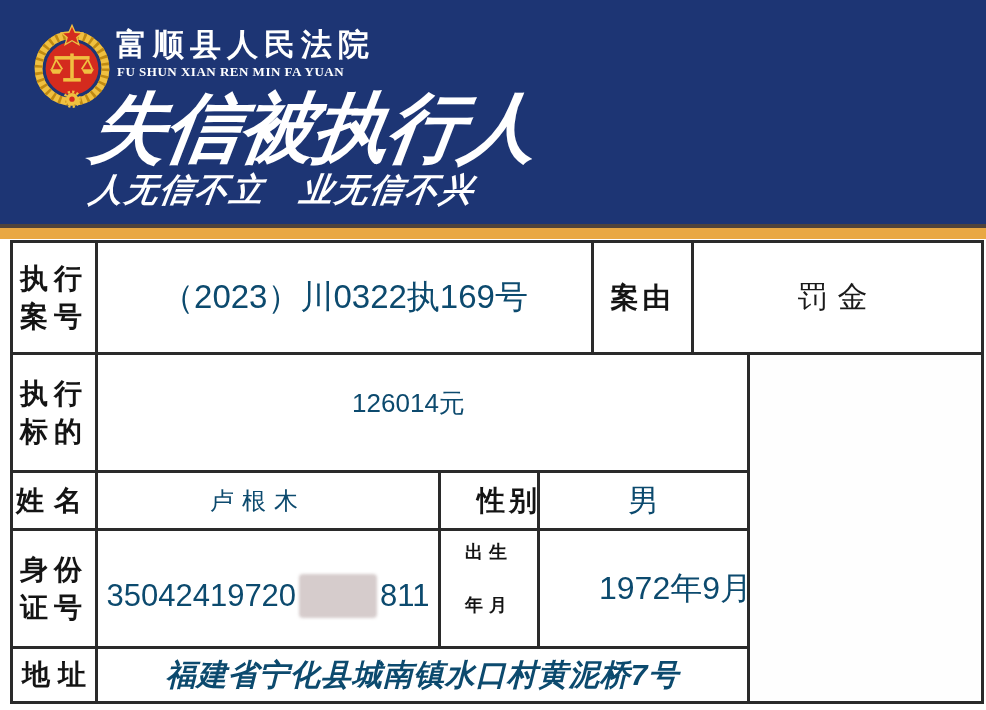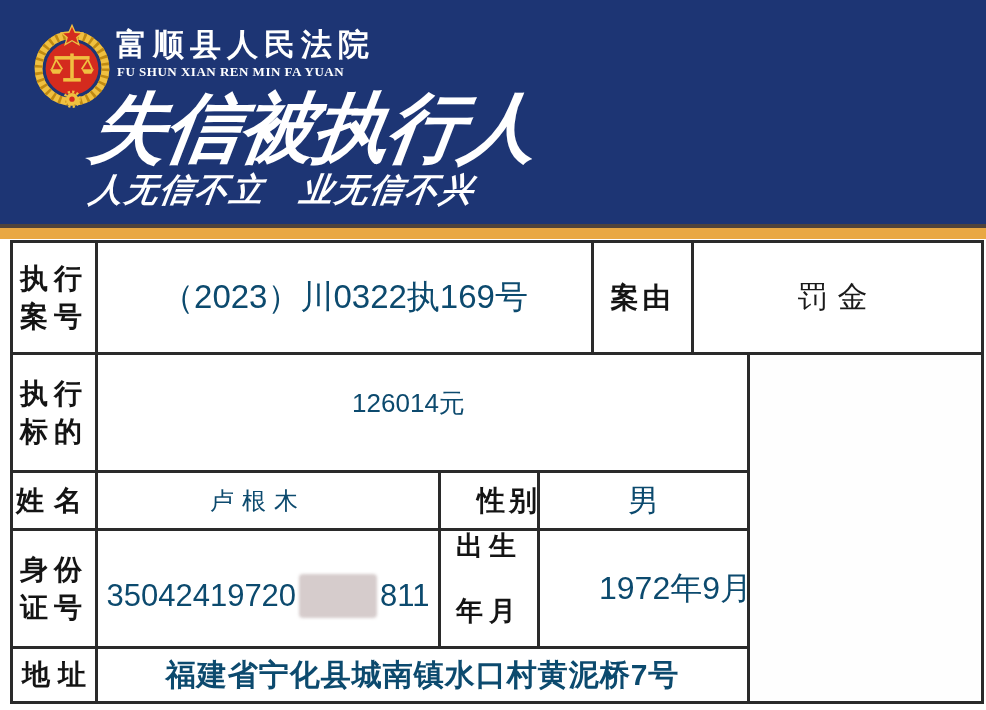--- a/index.html
+++ b/index.html
@@ -136,22 +136,22 @@
 
 <div class="cell lbl" style="left:13px;top:531px;width:82px;height:115px;">
   <span class="ln">身份</span>
   <span class="ln">证号</span>
 </div>
 <div class="cell id-flex" style="left:98px;top:531px;width:340px;height:129px;">
   <span>35042419720</span>
   <span class="id-blur"></span>
   <span>811</span>
 </div>
-<div class="cell lbl" style="left:441px;top:531px;width:96px;height:95px;font-size:27px;gap:28px;">
+<div class="cell lbl" style="left:441px;top:531px;width:96px;height:95px;font-size:18px;gap:28px;">
   <span class="ln">出生</span>
   <span class="ln">年月</span>
 </div>
 <div class="cell val" style="left:540px;top:531px;width:207px;height:115px;font-size:32px;padding-left:32px;">1972年9月</div>
 
 <div class="cell lbl" style="left:13px;top:649px;width:82px;height:52px;letter-spacing:8px;padding-left:8px;box-sizing:border-box;">地址</div>
-<div class="cell val val-addr" style="left:98px;top:649px;width:649px;height:52px;">福建省宁化县城南镇水口村黄泥桥7号</div>
+<div class="cell val val-addr" style="left:98px;top:649px;width:649px;height:52px;font-style:italic;">福建省宁化县城南镇水口村黄泥桥7号</div>
 
 <div class="photo-cell"></div>
 
 </body></html>

